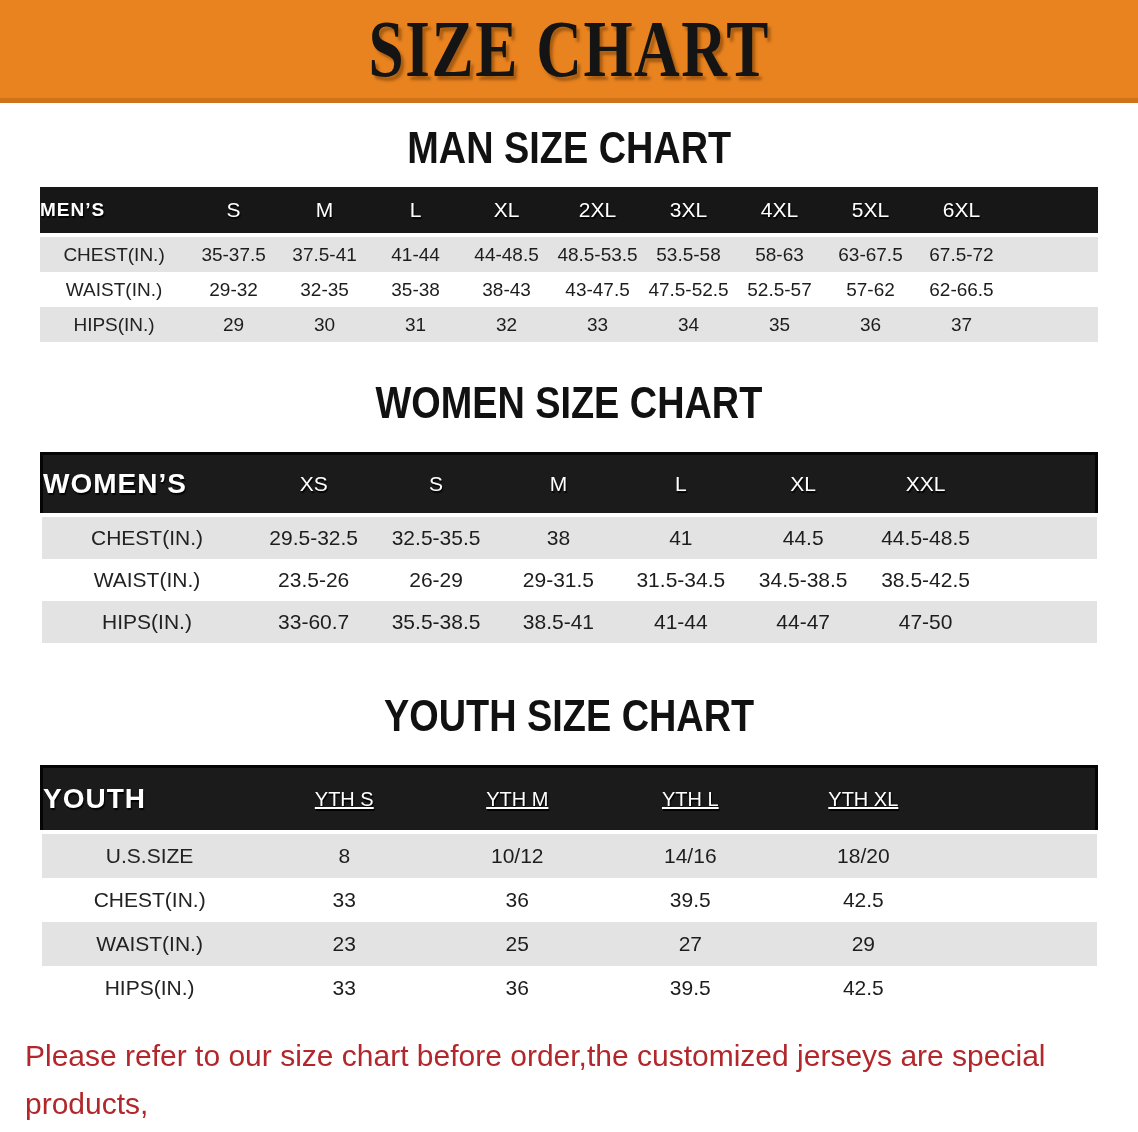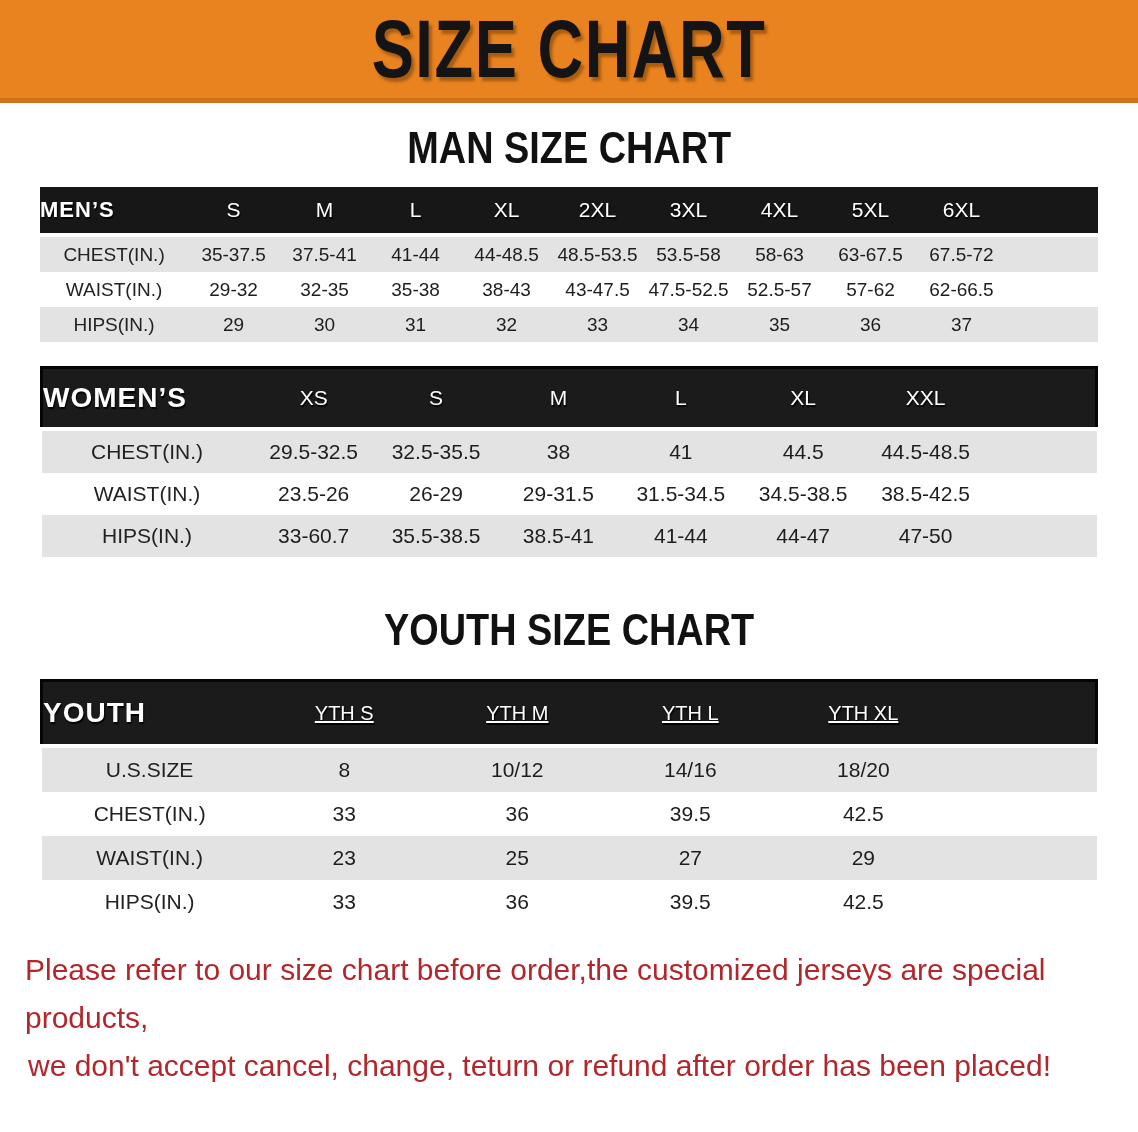--- a/index.html
+++ b/index.html
@@ -17,20 +17,21 @@
   }
 
   
   .banner {
     height: 98px;
     background: #E8831F;
     border-bottom: 5px solid #CE7318;
     display: flex;
     align-items: center;
     justify-content: center;
+    font-family: Liberation Serif, serif;
   }
   .banner-title {
     display: inline-block;
     transform: scaleX(0.78);
     font-size: 81px;
     font-weight: bold;
     letter-spacing: 2px;
     color: #141414;
     text-shadow: 4px 4px 3px rgba(90, 45, 0, 0.45);
     white-space: nowrap;
@@ -97,21 +98,21 @@
     padding: 0;
     color: #1d1d1d;
     white-space: nowrap;
   }
   td.rlabel { color: #222222; }
   tr.r-gray td  { background: #E3E3E3; }
   tr.r-white td { background: #ffffff; }
 
   
   .t-men tr.head th { height: 46px; }
-  .t-men th.group   { font-size: 22px; }
+  .t-men th.group   { font-size: 19px; }
   .t-men th.size-h  { font-size: 21px; }
   .t-men td         { height: 35px; font-size: 19px; }
 
   
   .t-women tr.head th { height: 58px; }
   .t-women th.size-h  { font-size: 21px; }
   .t-women td         { height: 42px; font-size: 21px; }
 
   
   .t-youth tr.head th { height: 62px; }
@@ -204,20 +205,23 @@
       <td>33</td>
       <td>34</td>
       <td>35</td>
       <td>36</td>
       <td>37</td>
       <td></td>
     </tr>
   </tbody>
     </table>
 
+  <div class="section-title st-women">
+    <span class="tx">WOMEN SIZE CHART</span>
+  </div>
 
   <table class="size-table t-women mt-women framed">
     <colgroup>
       <col style="width:20%">
       <col style="width:11.6%">
         <col style="width:11.6%">
         <col style="width:11.6%">
       <col style="width:11.6%">
         <col style="width:11.6%">
         <col style="width:11.6%">

